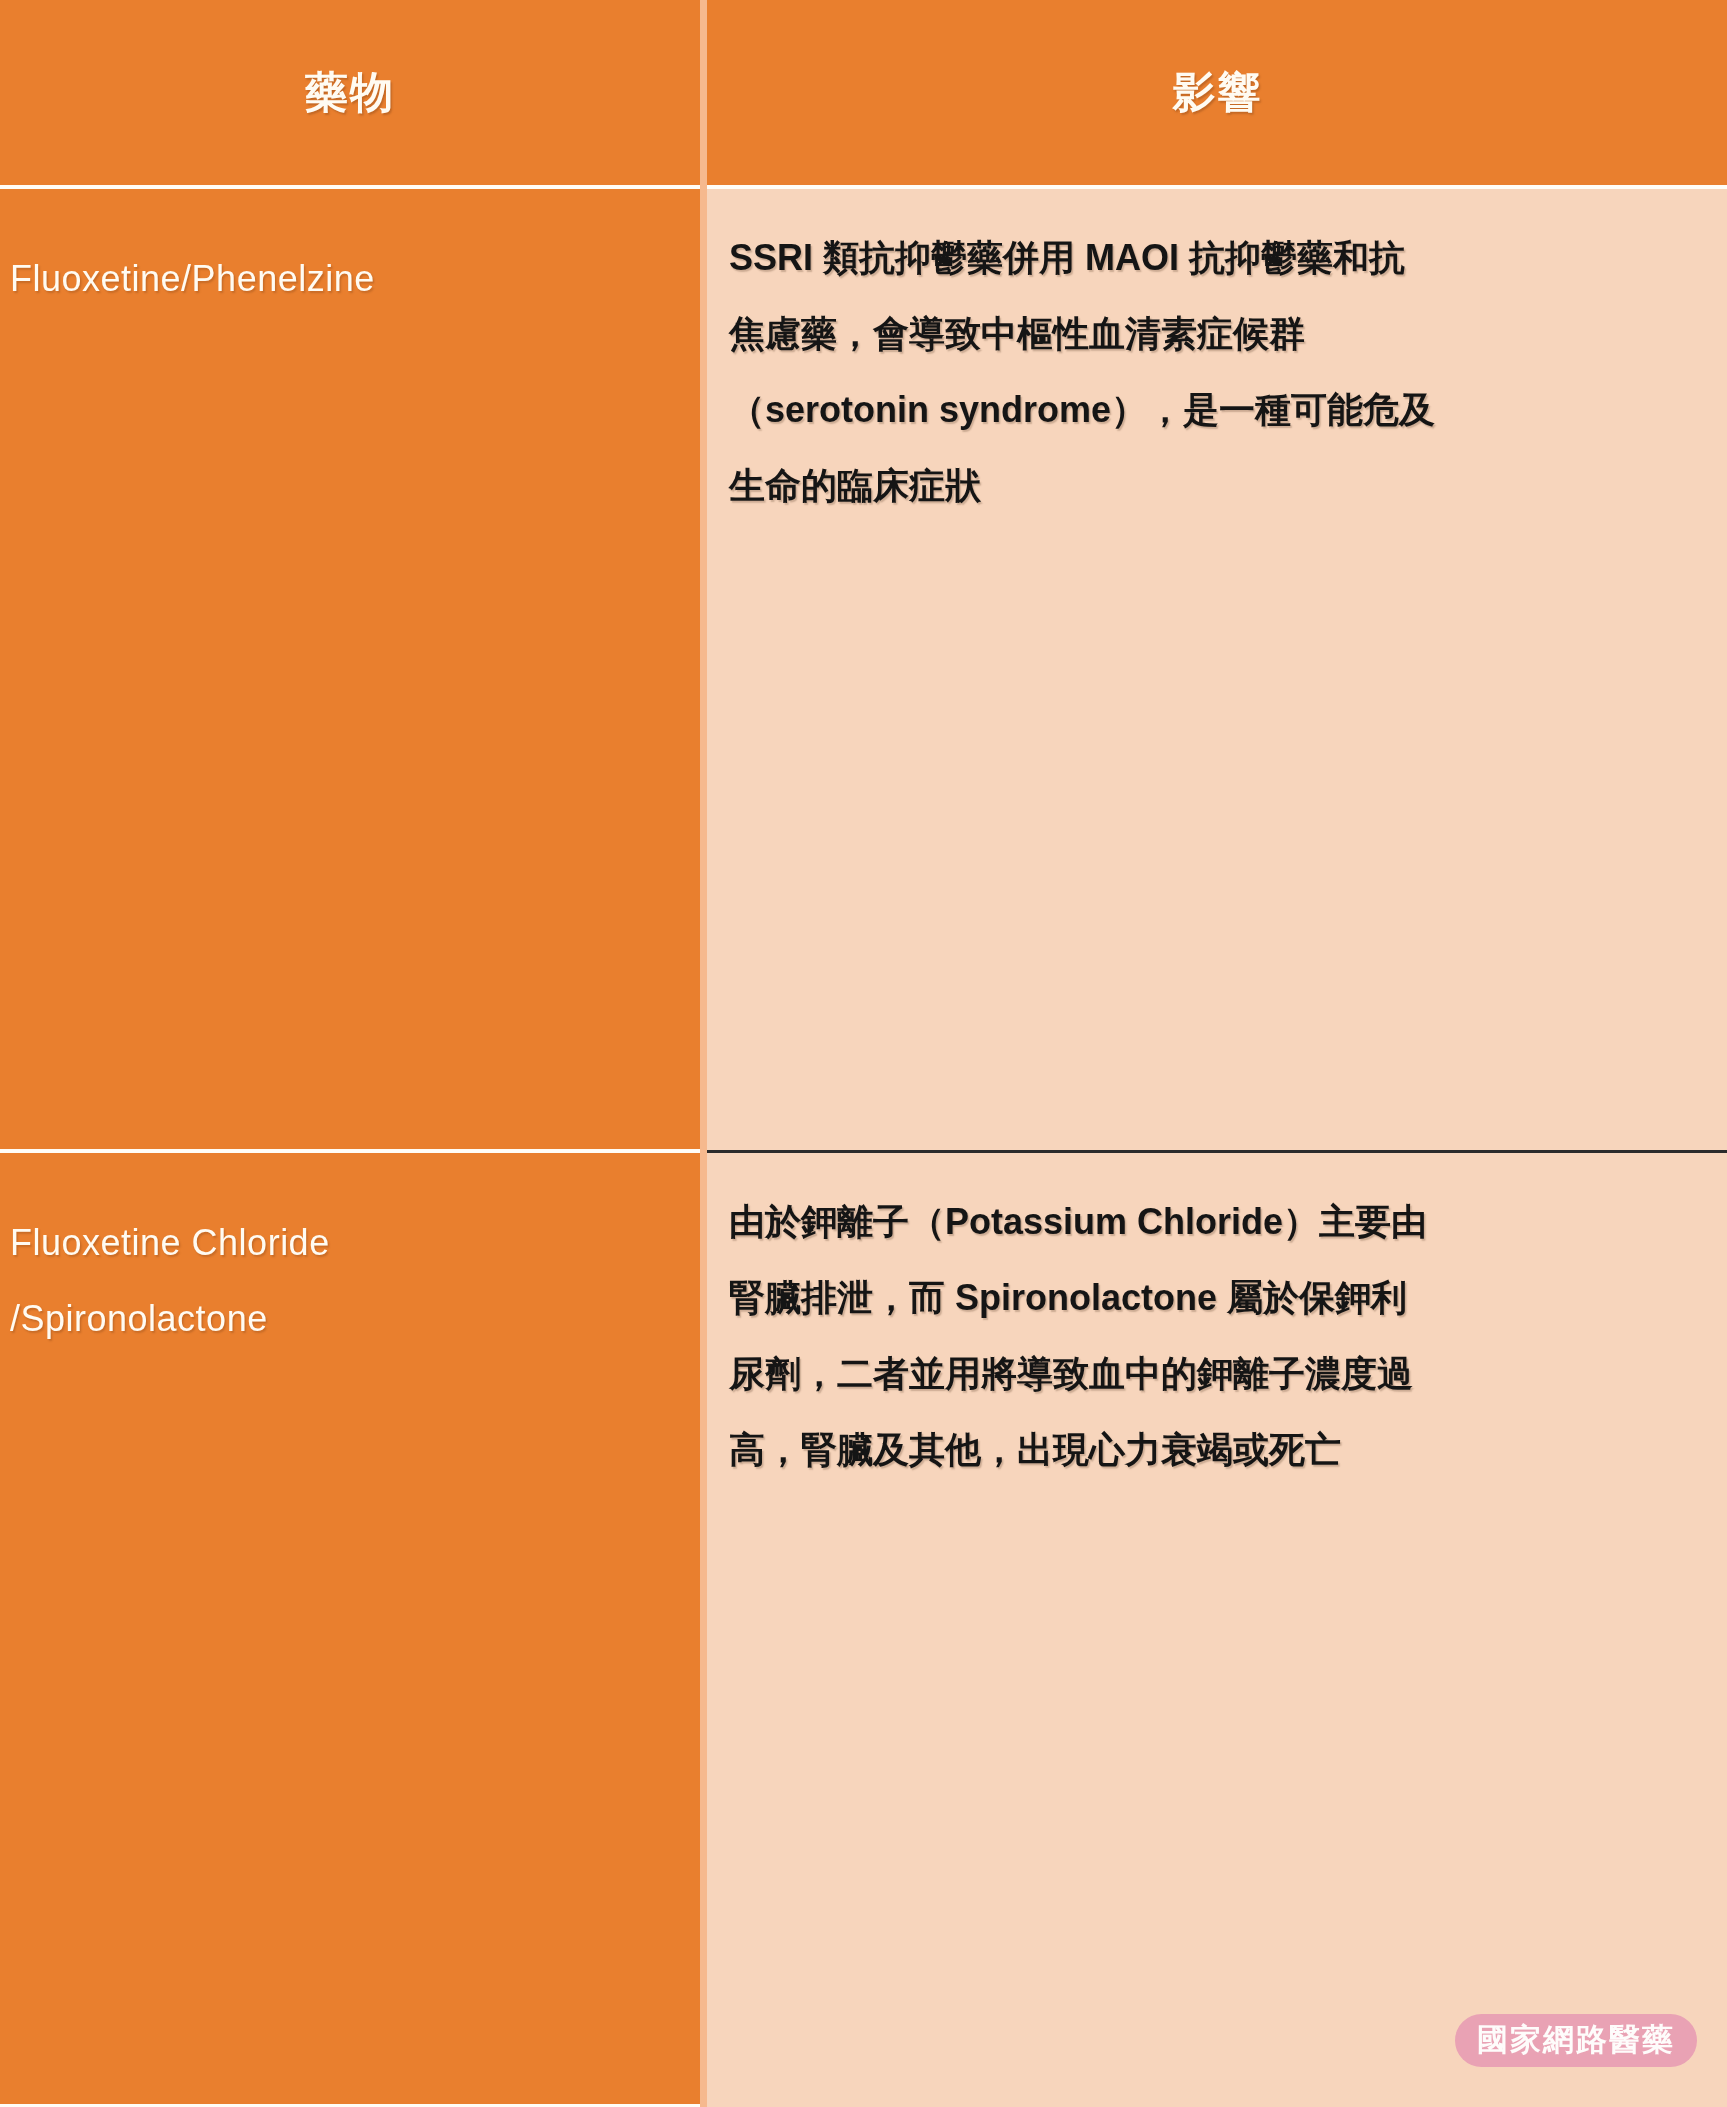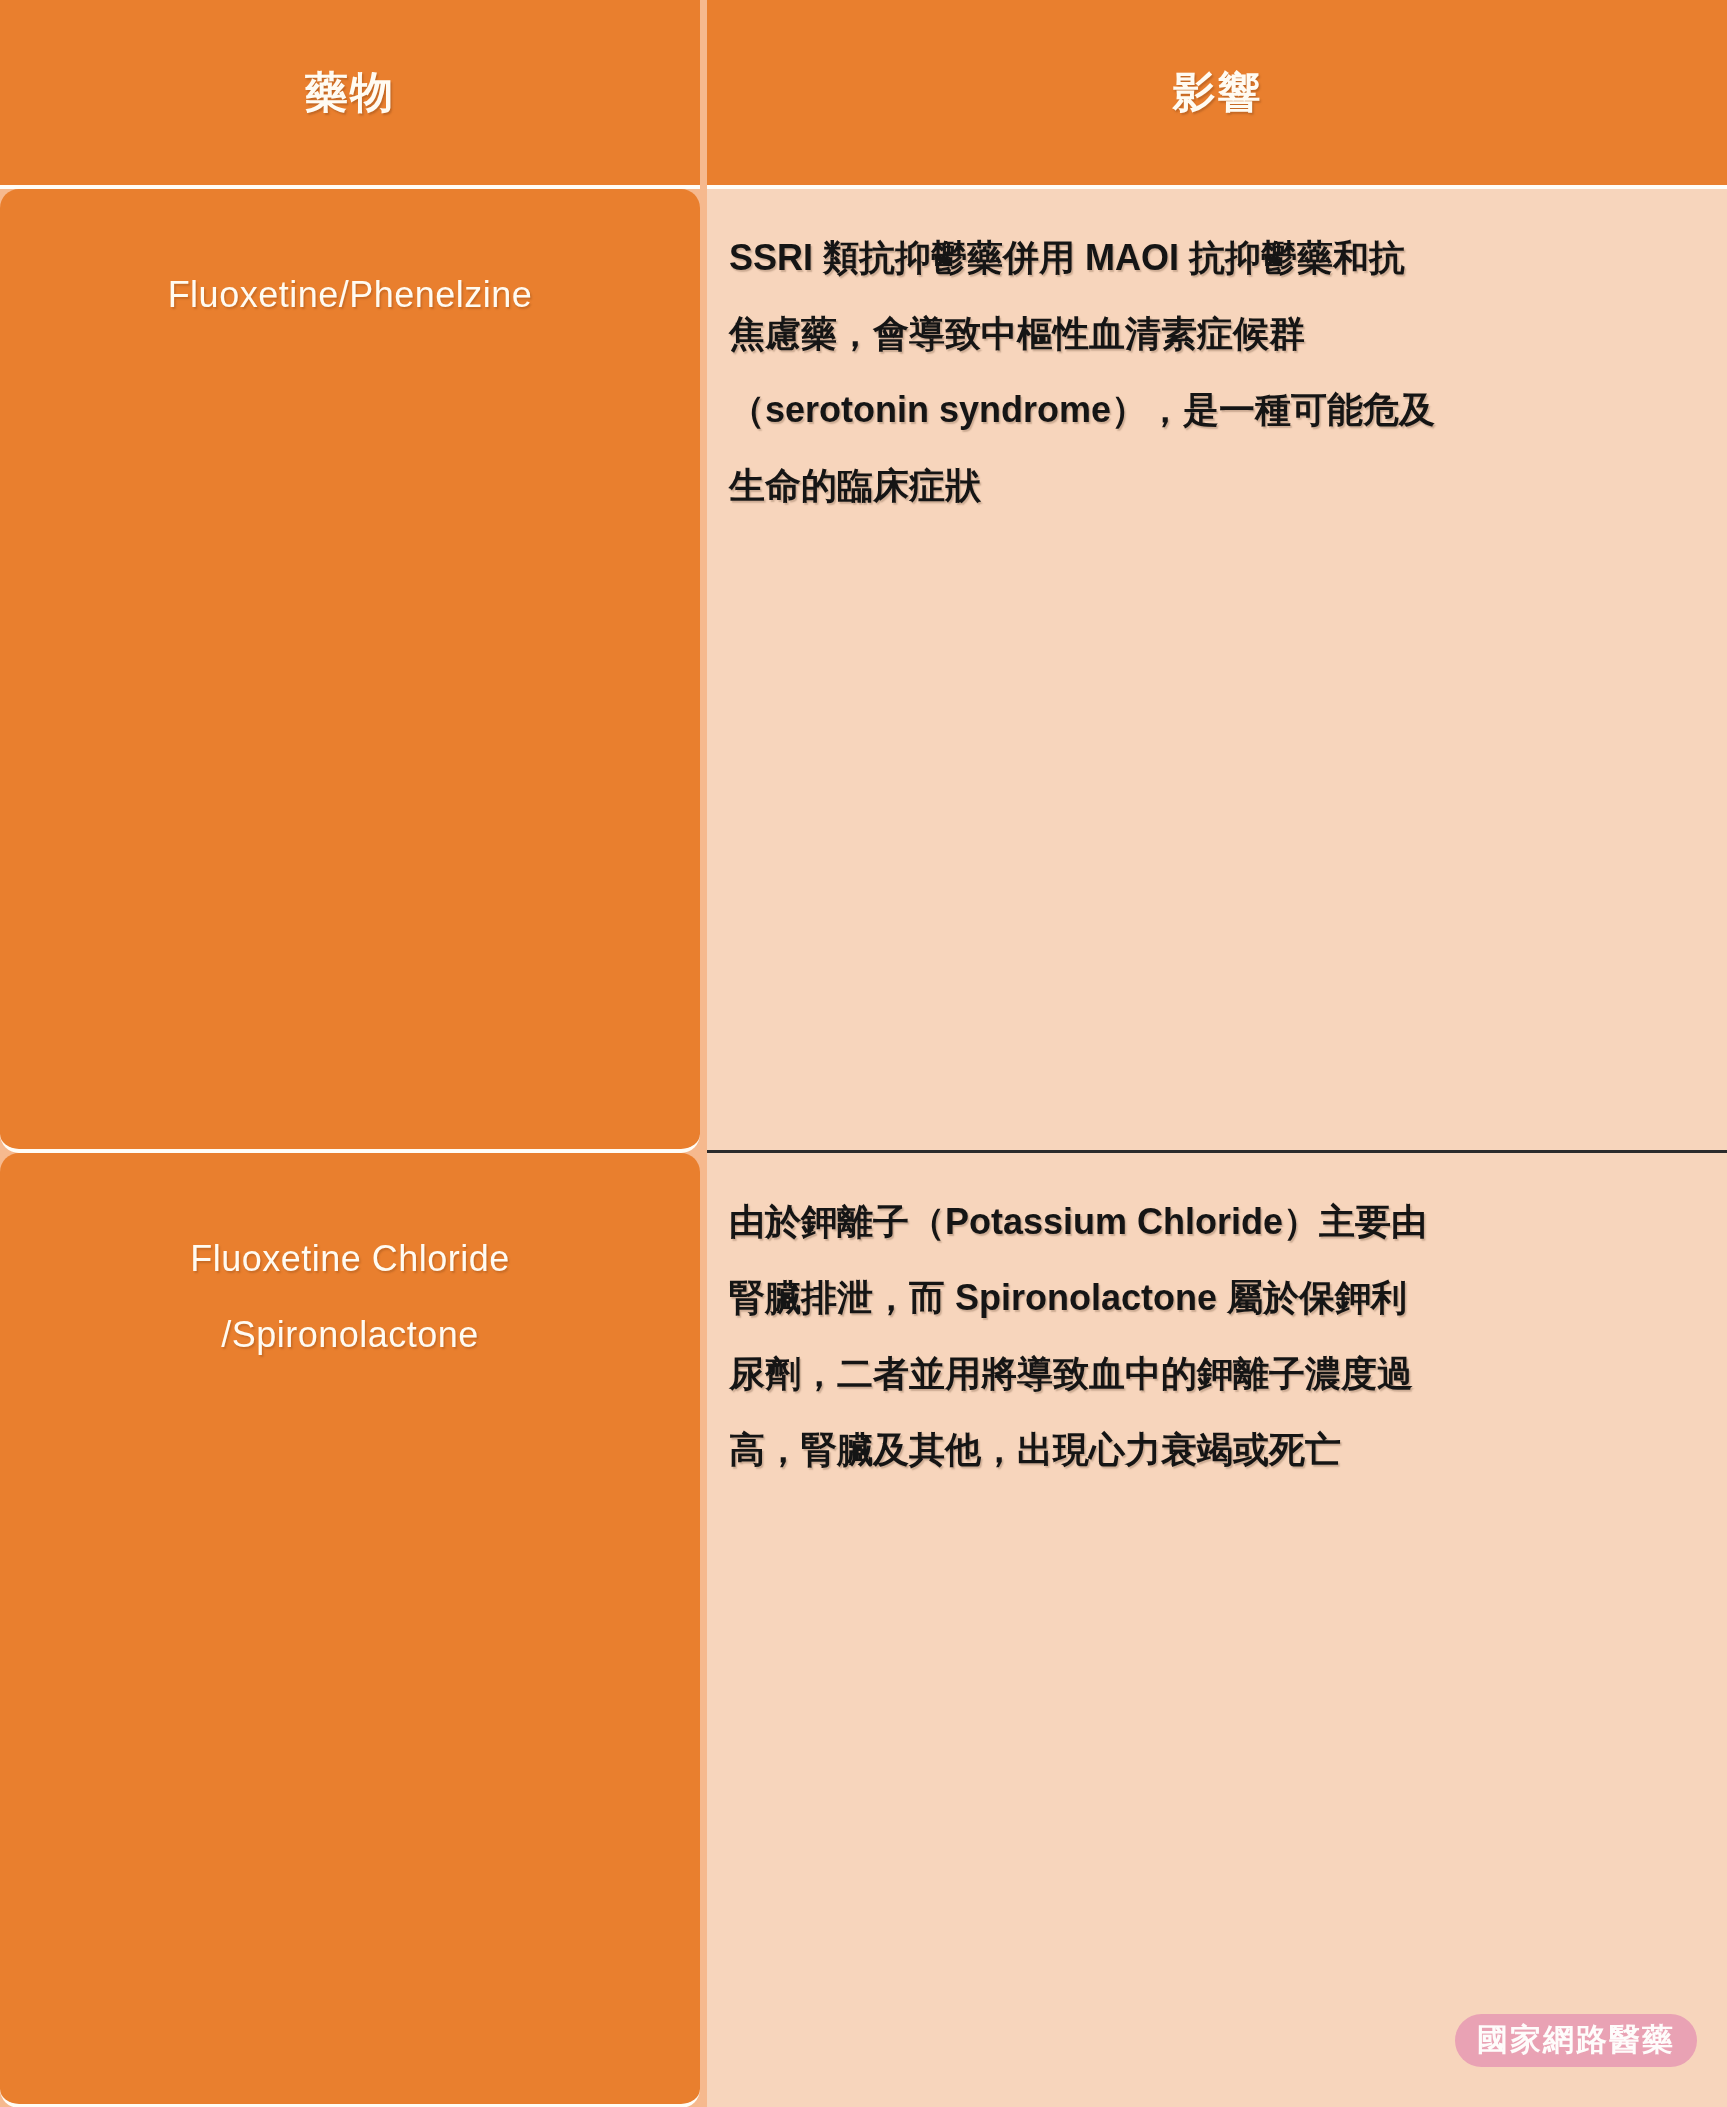--- a/index.html
+++ b/index.html
@@ -52,25 +52,24 @@
   .gap-cell {
     background: #F6B98E;
     padding: 0;
     border: 0;
   }
 
   
   .td-drug {
     background: #E97F2E;
     color: #FFFBF2;
-    text-align: center;
+    text-align: left;
     vertical-align: top;
-    padding: 16px;
+    padding: 0;
     border-bottom: 4.5px solid #FFFDF7;
-    border-radius: 19px;
   }
   .td-drug .drug-inner {
     padding-top: 52px;
     padding-left: 10px;
     padding-right: 10px;
   }
   .drug-line {
     font-size: 36px;
     font-weight: 400;
     line-height: 76px;

